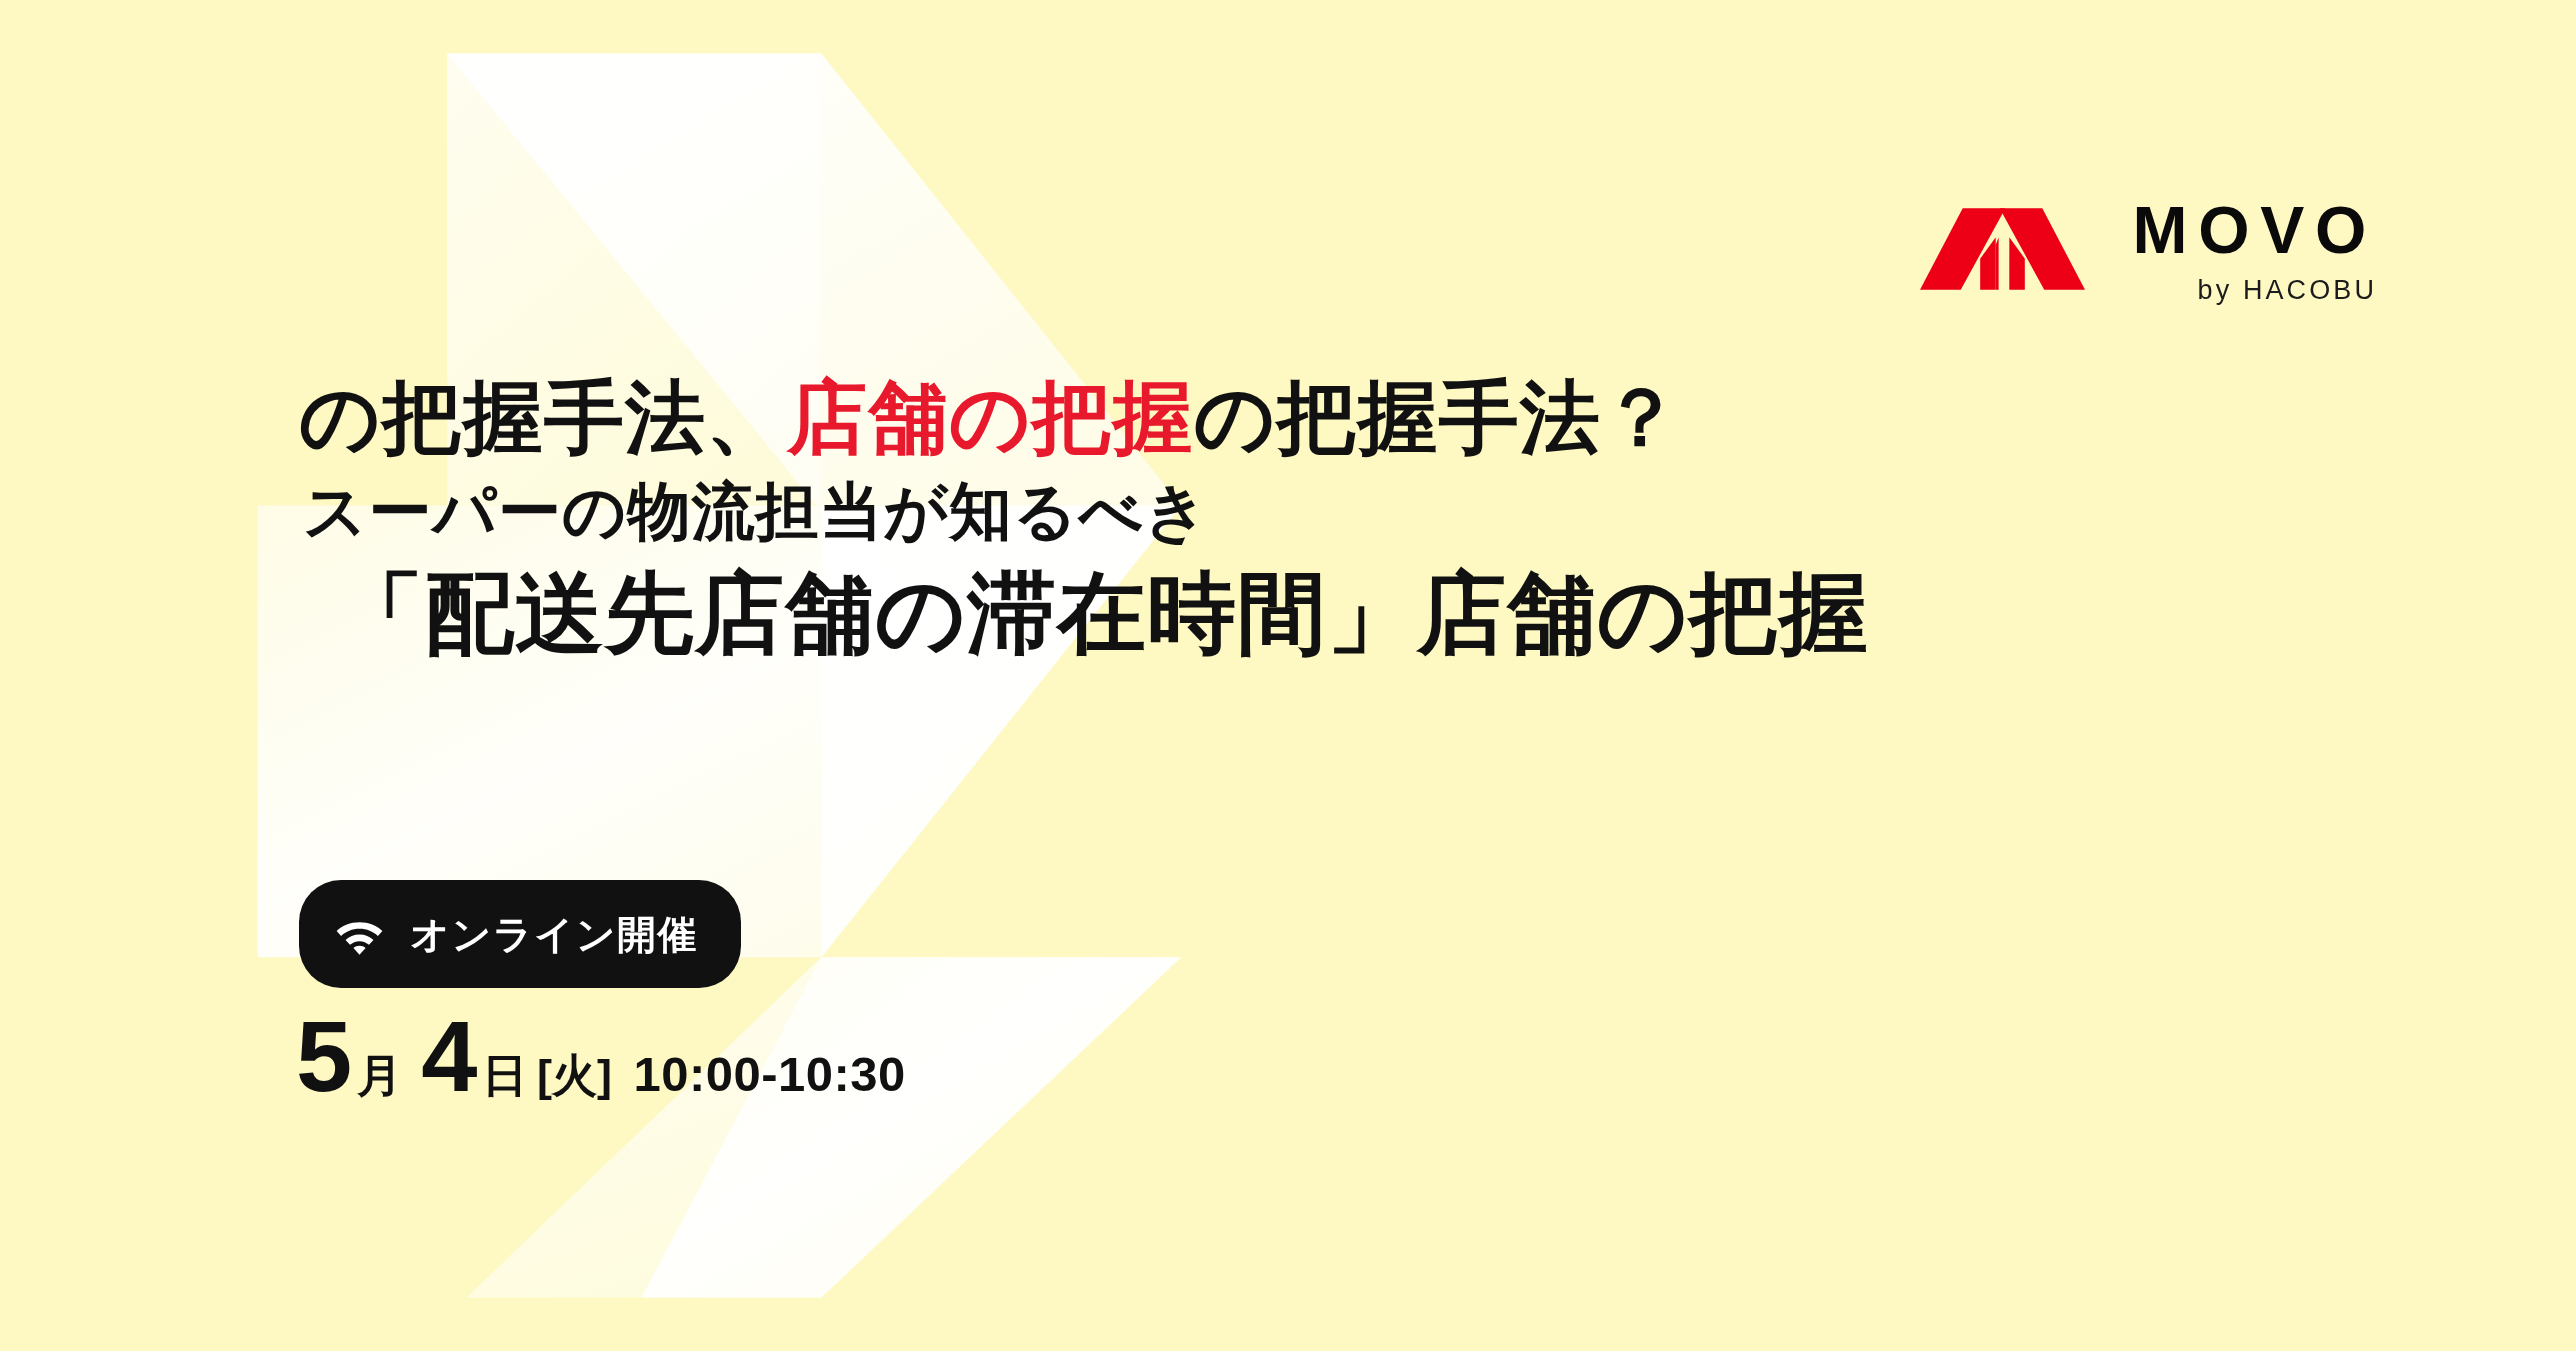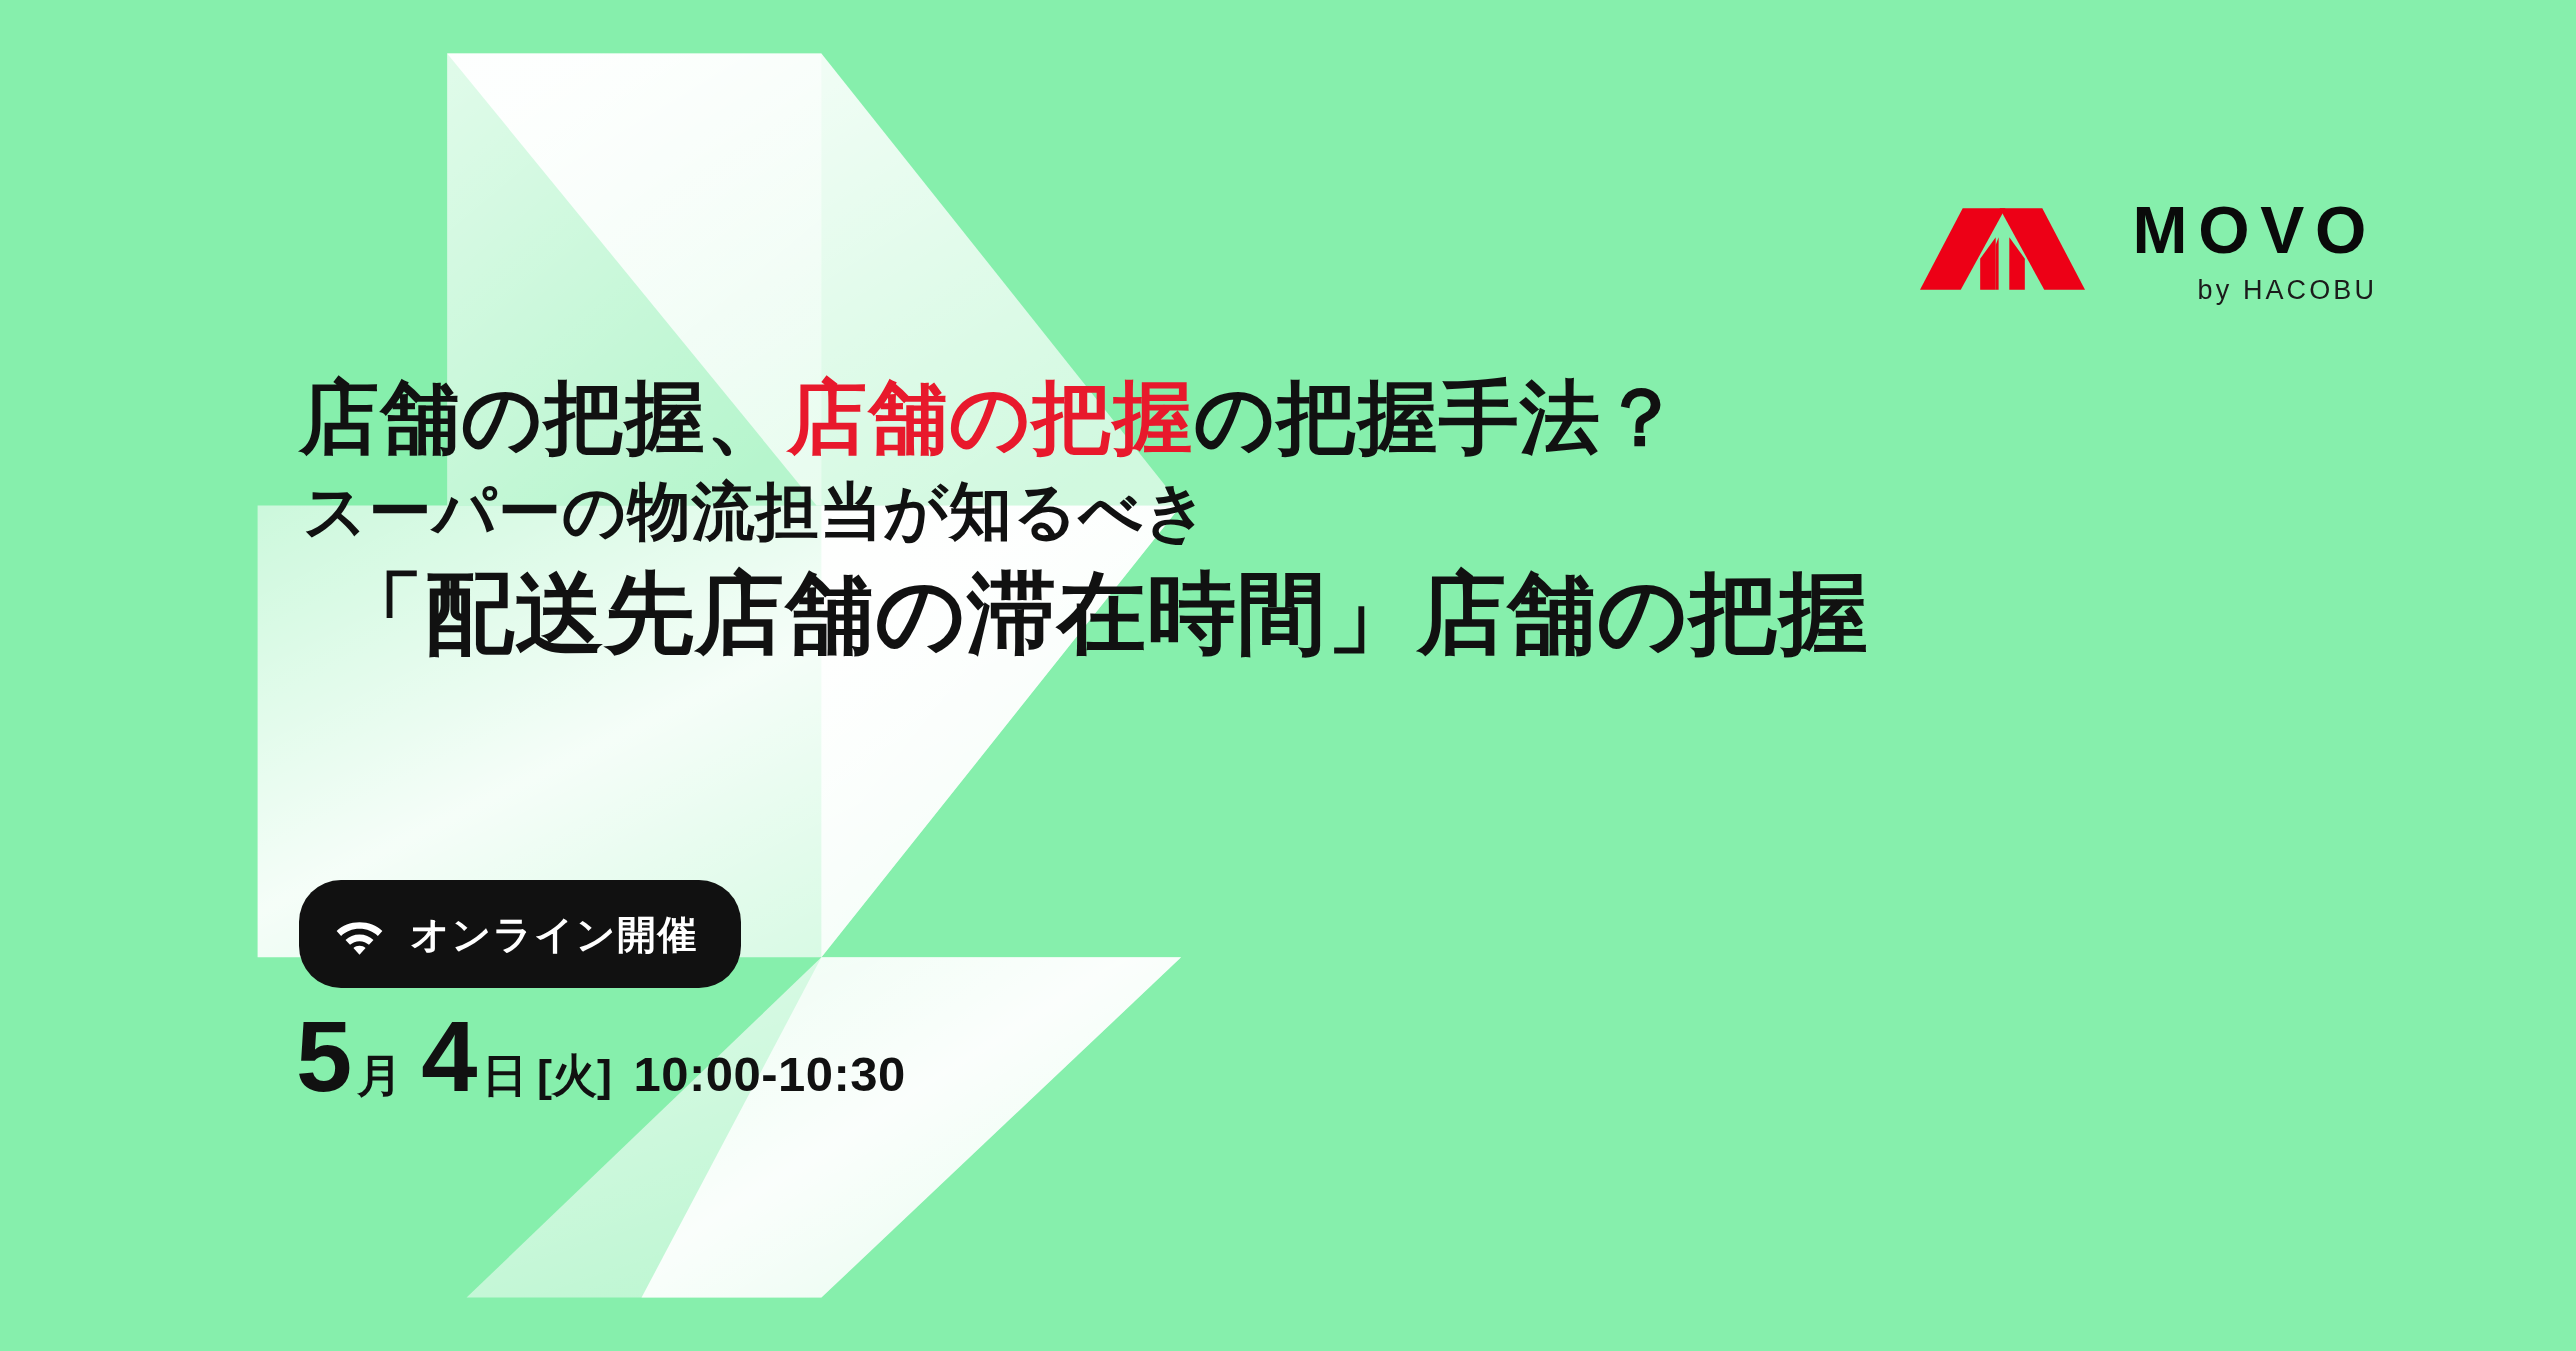--- a/index.html
+++ b/index.html
@@ -7,21 +7,21 @@
     margin: 0;
     padding: 0;
     background: #ffffff;
   }
 
   #banner {
     position: relative;
     width: 2576px;
     height: 1351px;
     overflow: hidden;
-    background: #86efac;
+    background: #fef9c3;
     font-family: "Liberation Sans", "DejaVu Sans", sans-serif;
     -webkit-font-smoothing: antialiased;
   }
 
   
   #bg-watermark {
     position: absolute;
     inset: 0;
     width: 100%;
     height: 100%;
@@ -185,21 +185,21 @@
       <polygon points="92,30 108,52 108,84 92,84" fill="#ed0016"></polygon>
       <polygon points="82,0 126,0 170,84 128,84" fill="#ed0016"></polygon>
     </svg>
     <div id="logo-wordmark">
       <div id="logo-movo">MOVO</div>
       <div id="logo-by-hacobu">by HACOBU</div>
     </div>
   </div>
 
   <div id="headline">
-    <div class="headline-line" id="headline-line-1"><span>店舗の把握、</span><span class="accent">店舗の把握</span><span>の把握手法？</span></div>
+    <div class="headline-line" id="headline-line-1"><span>の把握手法、</span><span class="accent">店舗の把握</span><span>の把握手法？</span></div>
     <div class="headline-line" id="headline-line-2">スーパーの物流担当が知るべき</div>
     <div class="headline-line" id="headline-line-3">「配送先店舗の滞在時間」店舗の把握</div>
   </div>
 
   <div id="online-badge">
     <svg id="wifi-icon" viewBox="0 0 52 44" aria-hidden="true">
       <path d="M26 9.5c9.2 0 17.6 3.4 23.4 8.9l-4.6 5.1C40 18.8 33.4 16.1 26 16.1S12 18.8 7.2 23.5L2.6 18.4C8.4 12.9 16.8 9.5 26 9.5z" fill="#ffffff"></path>
       <path d="M26 22c5.6 0 10.7 2.1 14.3 5.5l-4.6 5.1C33.2 30.2 29.8 28.8 26 28.8s-7.2 1.4-9.7 3.8l-4.6-5.1C15.3 24.1 20.4 22 26 22z" fill="#ffffff"></path>
       <path d="M26 33.5c2.4 0 4.6 .9 6.2 2.4L26 42.6l-6.2-6.7C21.4 34.4 23.6 33.5 26 33.5z" fill="#ffffff"></path>
     </svg>

